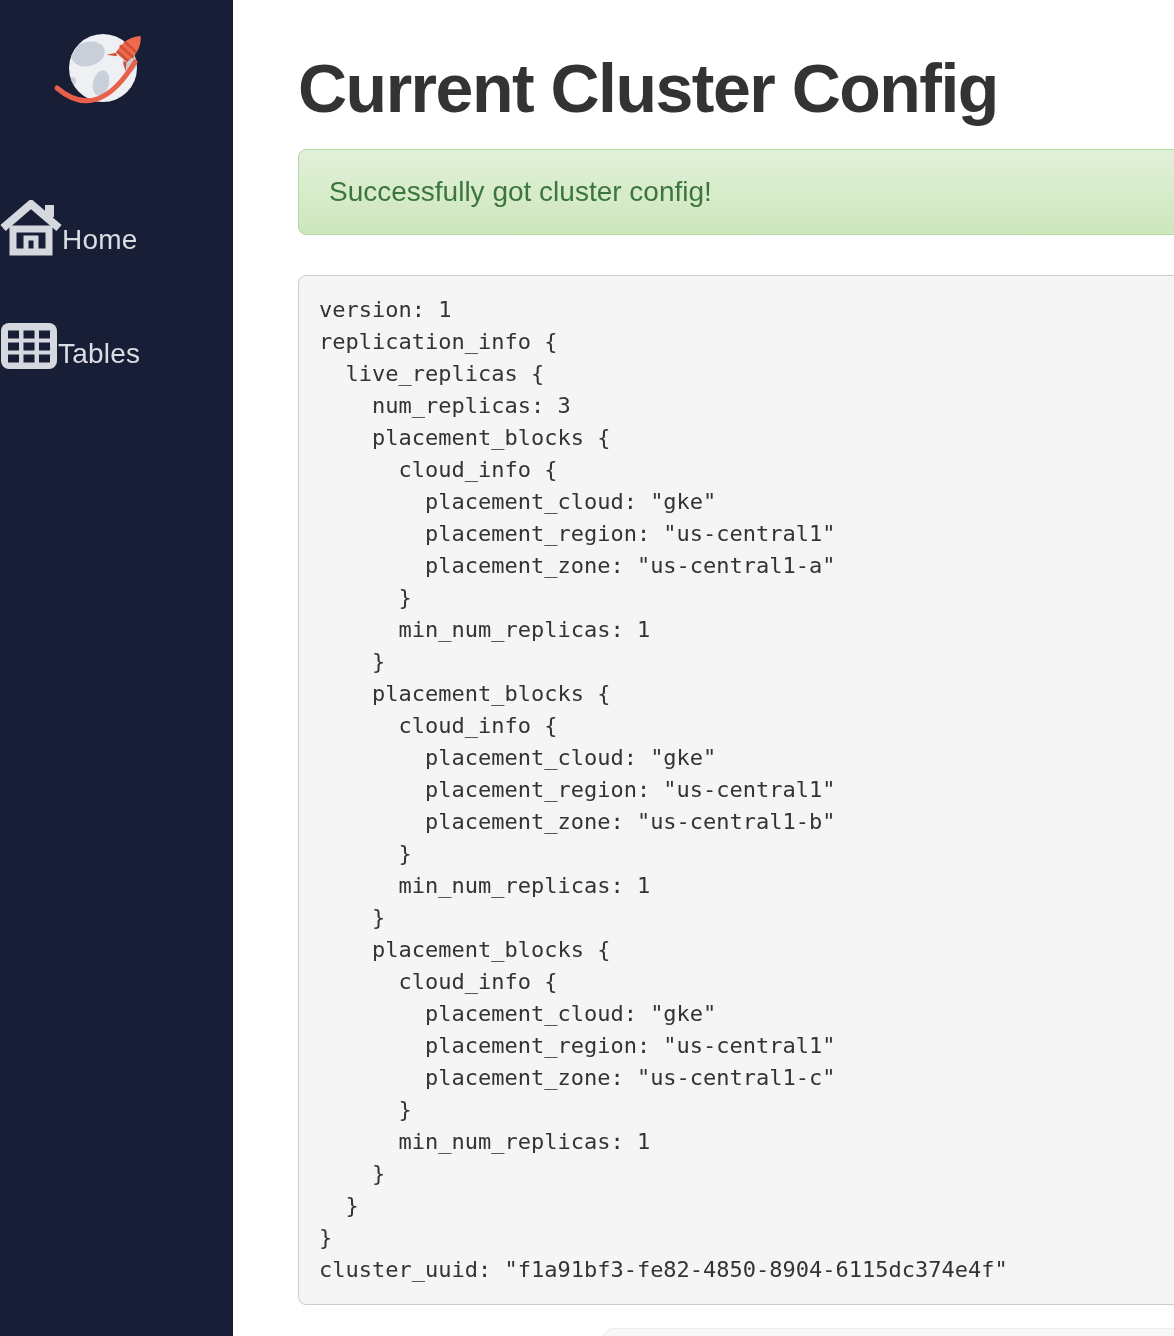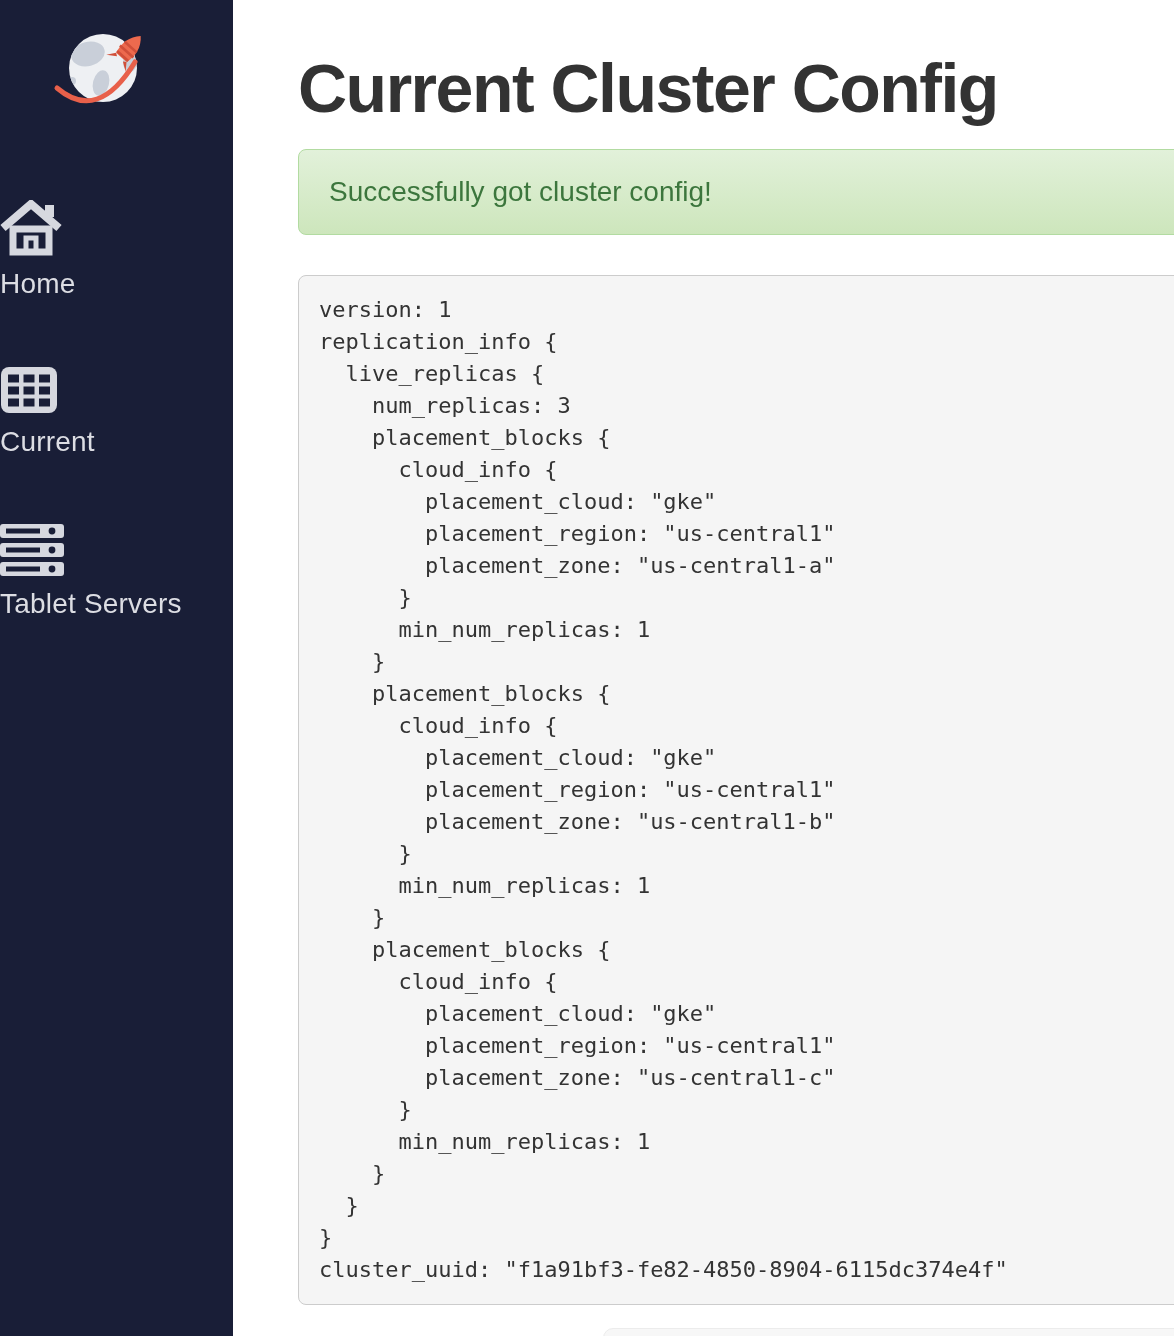--- a/index.html
+++ b/index.html
@@ -21,21 +21,21 @@
   .logo-wrap {
     position: absolute; left: 50px; top: 28px;
     width: 104px; height: 84px;
     cursor: pointer;
   }
   .nav {
     position: absolute; top: 200px; left: 0;
     width: 210px;
   }
   .nav-item {
-    display: flex; flex-direction: column; align-items: flex-start;
+    display: flex; flex-direction: row; align-items: flex-end;
     margin-bottom: 66px;
     cursor: pointer;
   }
   .nav-item .nicon { display: block; }
   .nav-item .nlabel {
     margin-top: 12px;
     font-size: 28px;
     color: #dcdde3;
     letter-spacing: 0.2px;
     white-space: nowrap;
@@ -138,43 +138,23 @@
             <rect x="23.5" y="8.5" width="11" height="8"></rect>
             <rect x="39" y="8.5" width="11" height="8"></rect>
           <rect x="8" y="20.5" width="11" height="8"></rect>
             <rect x="23.5" y="20.5" width="11" height="8"></rect>
             <rect x="39" y="20.5" width="11" height="8"></rect>
           <rect x="8" y="32.5" width="11" height="8"></rect>
             <rect x="23.5" y="32.5" width="11" height="8"></rect>
             <rect x="39" y="32.5" width="11" height="8"></rect>
         </g>
       </svg>
-      <span class="nlabel">Current</span>
+      <span class="nlabel">Tables</span>
     </div>
 
-    <div class="nav-item">
-      <svg class="nicon" width="64" height="52" viewBox="0 0 64 52">
-        <g>
-          <rect x="0" y="0" width="64" height="14" rx="3" fill="#d6d8df"></rect>
-          <rect x="6" y="4.5" width="34" height="5" fill="#191e37"></rect>
-          <circle cx="52" cy="7" r="3.4" fill="#191e37"></circle>
-        </g>
-        <g>
-          <rect x="0" y="19" width="64" height="14" rx="3" fill="#d6d8df"></rect>
-          <rect x="6" y="23.5" width="34" height="5" fill="#191e37"></rect>
-          <circle cx="52" cy="26" r="3.4" fill="#191e37"></circle>
-        </g>
-        <g>
-          <rect x="0" y="38" width="64" height="14" rx="3" fill="#d6d8df"></rect>
-          <rect x="6" y="42.5" width="34" height="5" fill="#191e37"></rect>
-          <circle cx="52" cy="45" r="3.4" fill="#191e37"></circle>
-        </g>
-      </svg>
-      <span class="nlabel">Tablet Servers</span>
-    </div>
 
 
   </div>
 </div>
 
 <div class="main">
   <h1 class="page-title">Current Cluster Config</h1>
 
   <div class="alert-success">
     <span>Successfully got cluster config!</span>

